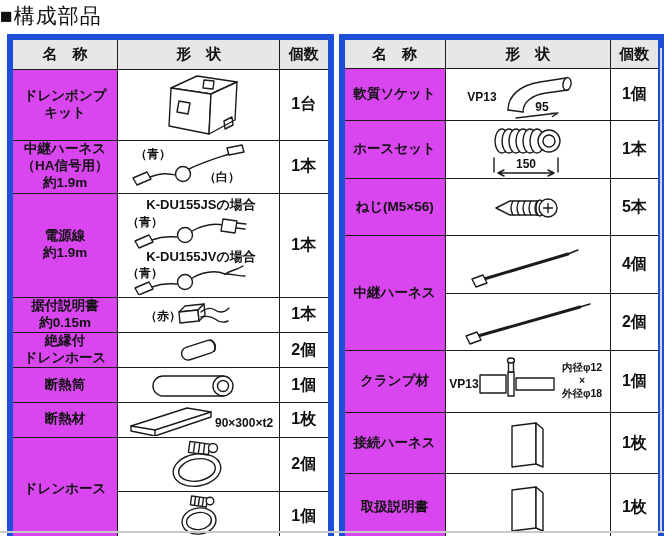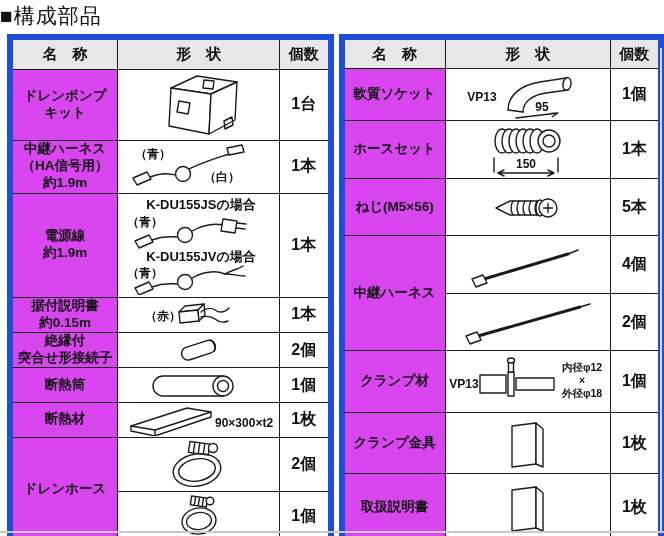--- a/index.html
+++ b/index.html
@@ -116,21 +116,21 @@
           <polygon class="wf" points="79,11 85,5 86,16 80,22"></polygon>
           <path class="st" d="M82,13 q8,-6 14,-2 q7,5 14,-2"></path>
           <path class="st" d="M82,18 q9,-2 14,2 q6,5 13,2"></path>
         </svg>
       </td>
       <td class="qty">1本</td>
     </tr>
 
     <tr style="height:34px">
       <td class="name">絶縁付
-突合せ形接続子</td>
+ドレンホース</td>
       <td class="shape">
         <svg width="160" height="32" viewBox="0 0 160 32">
           <g transform="rotate(-18 80 16)">
             <rect class="st" x="62" y="9.5" width="35" height="13" rx="6.5"></rect>
             <path class="st" d="M94,10 a3.2,6.3 0 0 1 0,12"></path>
           </g>
         </svg>
       </td>
       <td class="qty">2個</td>
     </tr>
@@ -288,21 +288,21 @@
           <rect class="st" x="70" y="26" width="38" height="12"></rect>
           <text class="sm" x="136" y="19" text-anchor="middle">内径φ12</text>
           <text class="sm" x="136" y="32" text-anchor="middle">×</text>
           <text class="sm" x="136" y="45" text-anchor="middle">外径φ18</text>
         </svg>
       </td>
       <td class="qty">1個</td>
     </tr>
 
     <tr style="height:61px">
-      <td class="name">クランプ金具</td>
+      <td class="name">接続ハーネス</td>
       <td class="shape">
         <svg width="163" height="59" viewBox="0 0 163 59">
           <polygon class="wf" points="66,12 90,9 90,50 66,53"></polygon>
           <polygon class="wf" points="90,9 97,15 97,53 90,50"></polygon>
         </svg>
       </td>
       <td class="qty">1枚</td>
     </tr>
 
     <tr style="height:71px">

